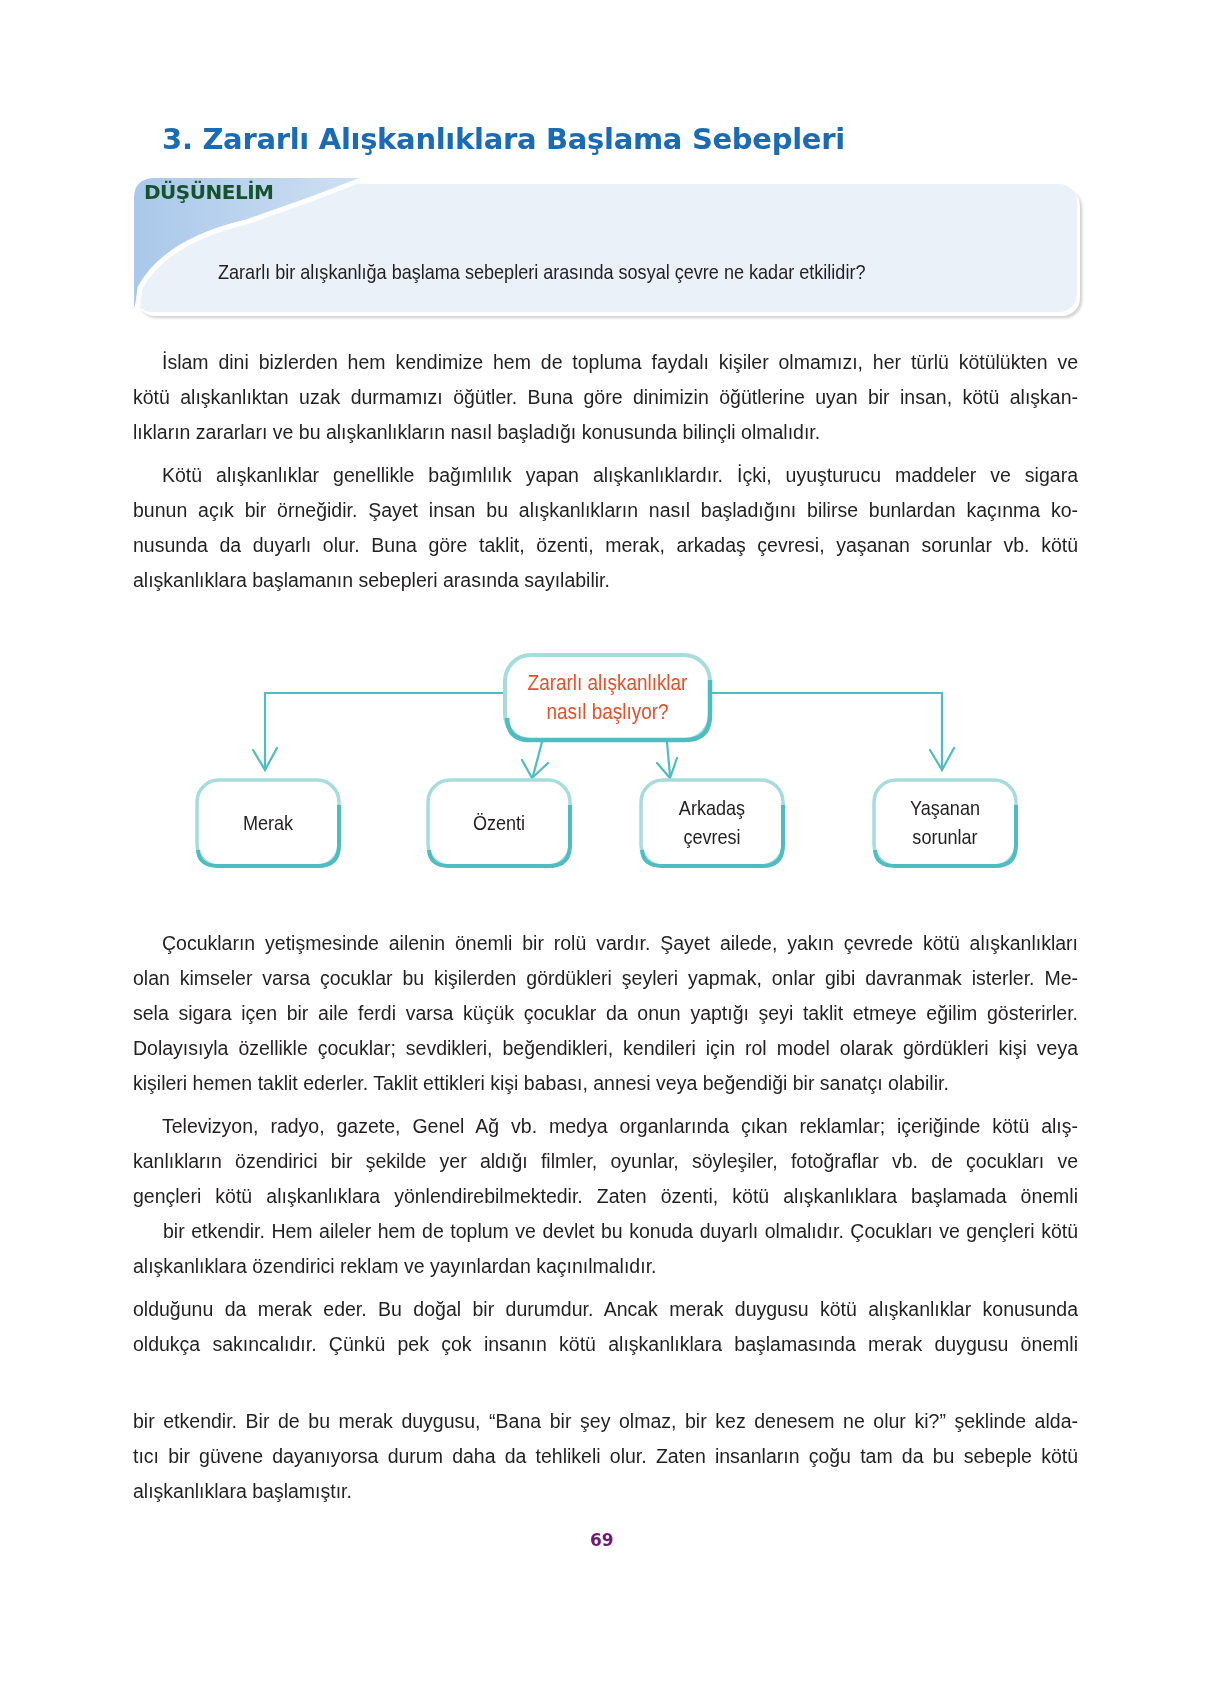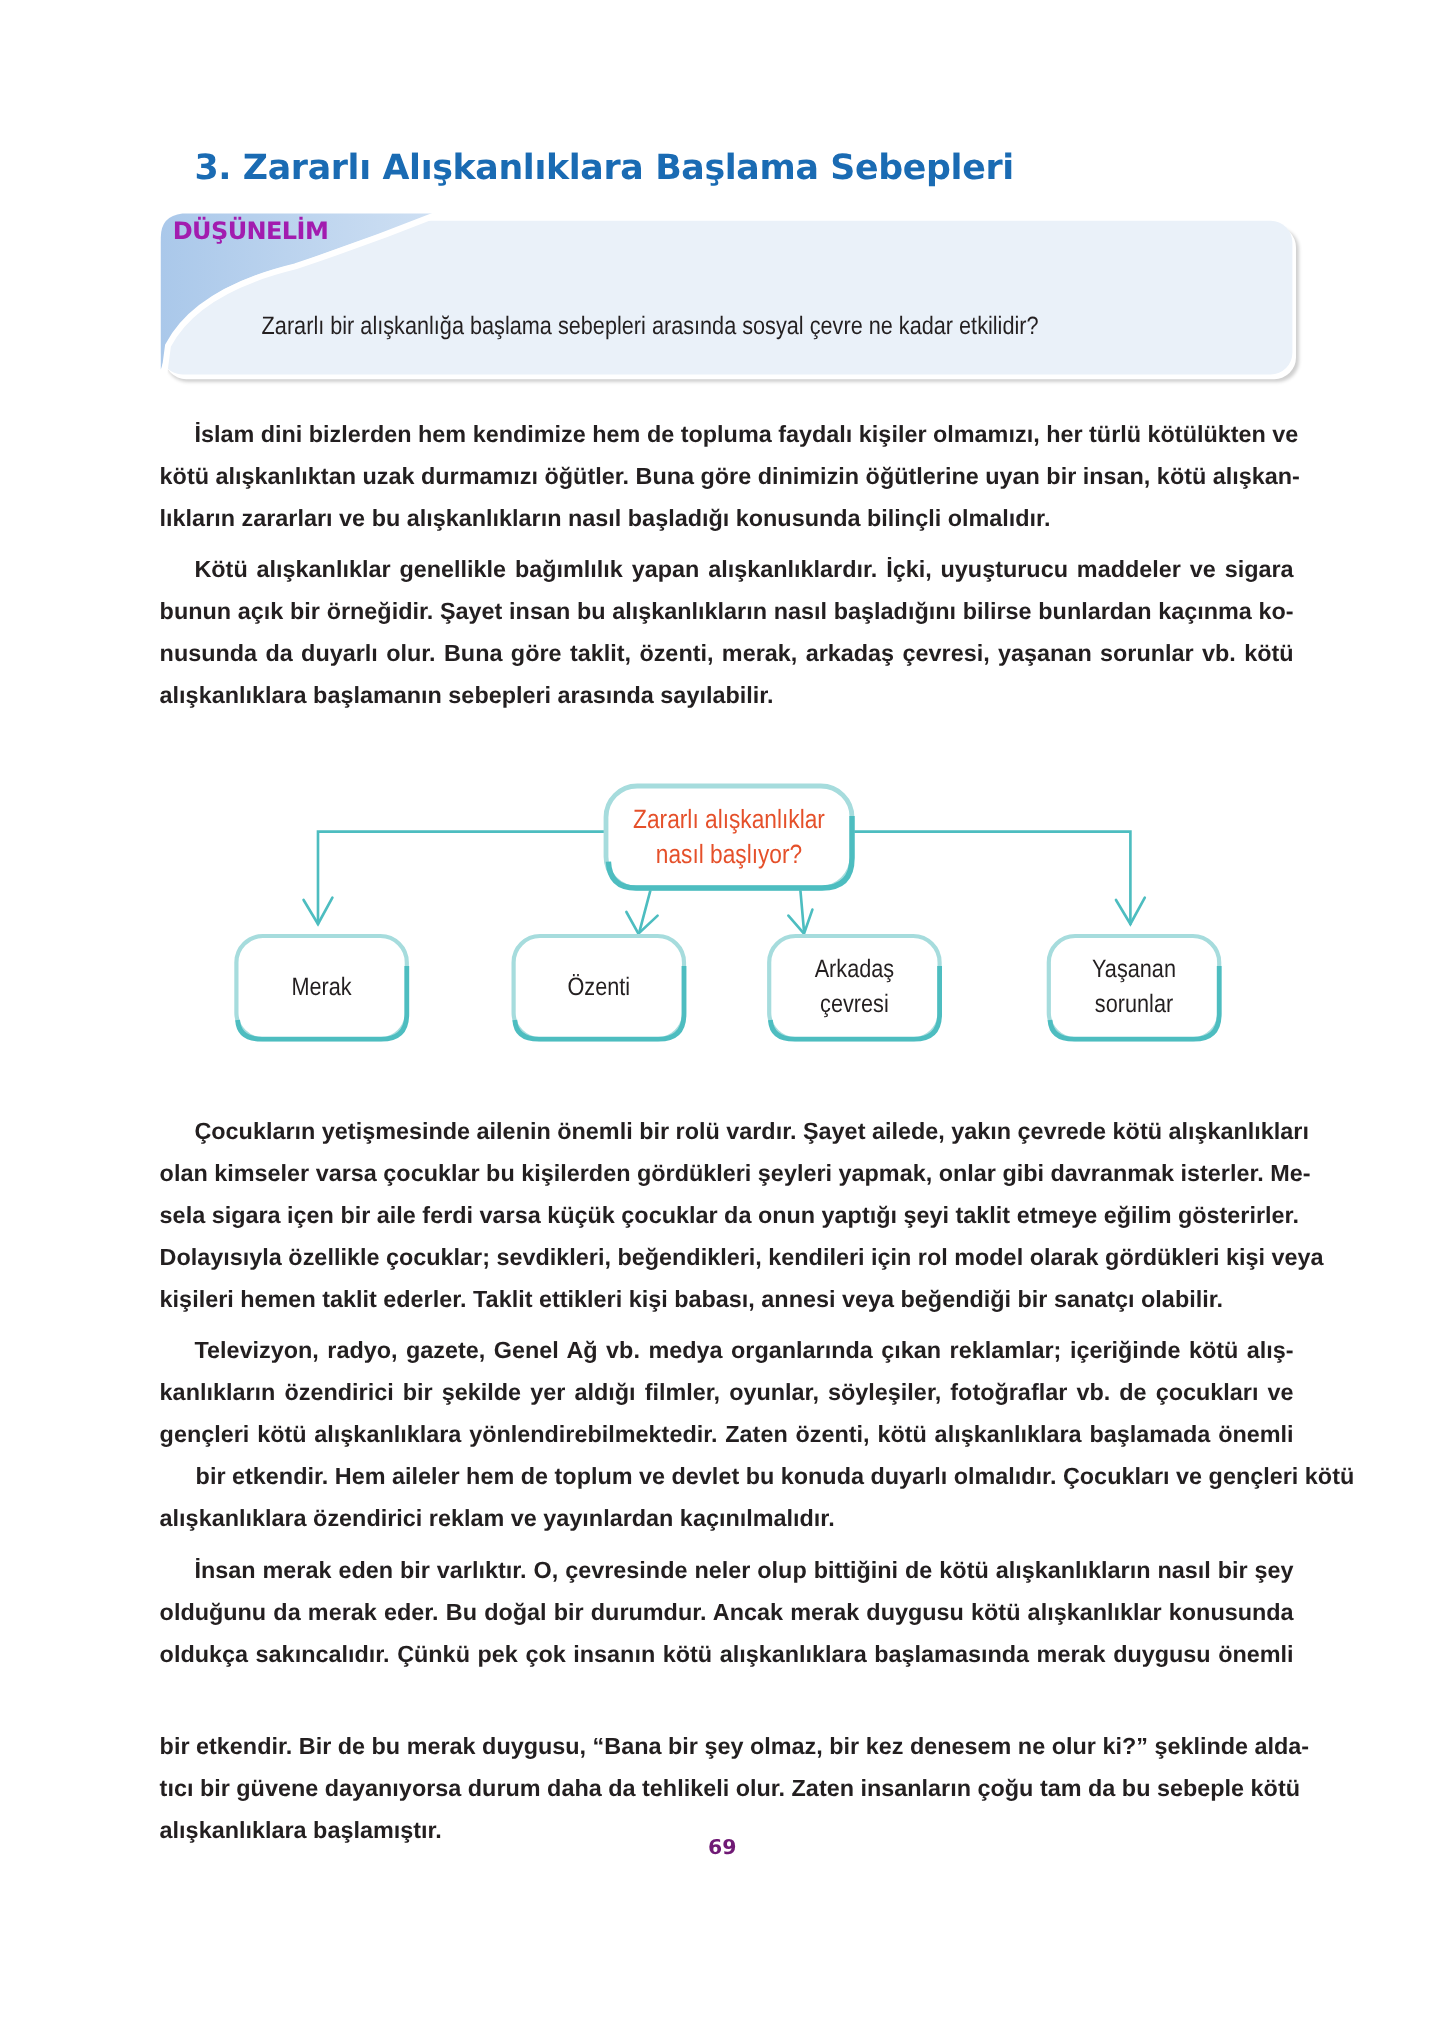--- a/index.html
+++ b/index.html
@@ -5,26 +5,26 @@
   html, body { margin:0; padding:0; background:#ffffff; }
   body { width:1211px; height:1684px; position:relative; overflow:hidden;
          font-family:"Liberation Sans", sans-serif; color:#231f20; }
   .title { position:absolute; left:162px; top:122px; font-size:29px; font-weight:bold;
            color:#1a6bb3; font-family:"DejaVu Sans", sans-serif; letter-spacing:-0.3px; white-space:nowrap; }
   .think-box { position:absolute; left:134px; top:184px; width:943px; height:128px;
                background:#eaf1f9; border-radius:18px;
                box-shadow: 3px 4px 0 #ffffff, 5px 6px 3px #cfcfcf; }
   .think-svg { position:absolute; left:126px; top:168px; }
   .think-label { position:absolute; left:144px; top:180px; font-size:20px; font-weight:bold;
-                 font-family:"DejaVu Sans", sans-serif; color:#a21caf; letter-spacing:-0.5px; }
+                 font-family:"DejaVu Sans", sans-serif; color:#14532d; letter-spacing:-0.5px; }
   .think-q { position:absolute; left:218px; top:260px; font-size:21px; color:#231f20;
              transform:scaleX(0.86); transform-origin:left top; white-space:nowrap; }
   .para { position:absolute; left:133px; width:945px; font-size:19.5px; color:#231f20; }
   .line { height:35px; line-height:35px; white-space:nowrap; text-align:justify;
-          text-align-last:justify; transform:scaleX(1);font-weight:bold; }
+          text-align-last:justify; transform:scaleX(1); }
   .line.first { padding-left:29px; }
   .line.last { text-align-last:left; }
   .diagram { position:absolute; left:0; top:0; }
   .node-text { position:absolute; text-align:center; font-size:21px; line-height:29px;
                transform:scaleX(0.86); color:#231f20; }
   .node-text.main { color:#e5502a; font-size:22px; }
   .page-num { position:absolute; left:590px; top:1530px; font-size:17px; font-weight:bold;
               font-family:"DejaVu Sans", sans-serif; color:#701a75; }
 </style>
 </head>
@@ -118,21 +118,20 @@
   <div class="line last" style="white-space: nowrap;"><span style="white-space: nowrap;">kişileri hemen taklit ederler. Taklit ettikleri kişi babası, annesi veya beğendiği bir sanatçı olabilir.</span></div>
 </div>
 <div class="para" style="top:1109px;">
   <div class="line first" style="white-space: nowrap;"><span style="white-space: nowrap; word-spacing: 0px;">Televizyon, radyo, gazete, Genel Ağ vb. medya organlarında çıkan reklamlar; içeriğinde kötü alış-</span></div>
   <div class="line" style="white-space: nowrap;"><span style="white-space: nowrap; word-spacing: 0px;">kanlıkların özendirici bir şekilde yer aldığı filmler, oyunlar, söyleşiler, fotoğraflar vb. de çocukları ve</span></div>
   <div class="line" style="white-space: nowrap;"><span style="white-space: nowrap; word-spacing: 0px;">gençleri kötü alışkanlıklara yönlendirebilmektedir. Zaten özenti, kötü alışkanlıklara başlamada önemli</span></div>
   <div class="line" style="white-space: nowrap;"><span style="white-space: nowrap; word-spacing: 0px; margin-left: 30px;">bir etkendir. Hem aileler hem de toplum ve devlet bu konuda duyarlı olmalıdır. Çocukları ve gençleri kötü</span></div>
   <div class="line last" style="white-space: nowrap;"><span style="white-space: nowrap;">alışkanlıklara özendirici reklam ve yayınlardan kaçınılmalıdır.</span></div>
 </div>
 <div class="para" style="top:1292px;">
-  <div class="line first" style="white-space: nowrap;"><span style="white-space: nowrap; word-spacing: 0px;">İnsan merak eden bir varlıktır. O, çevresinde neler olup bittiğini de kötü alışkanlıkların nasıl bir şey</span></div>
   <div class="line" style="white-space: nowrap;"><span style="white-space: nowrap; word-spacing: 0px;">olduğunu da merak eder. Bu doğal bir durumdur. Ancak merak duygusu kötü alışkanlıklar konusunda</span></div>
   <div class="line" style="white-space: nowrap;"><span style="white-space: nowrap; word-spacing: 0px;">oldukça sakıncalıdır. Çünkü pek çok insanın kötü alışkanlıklara başlamasında merak duygusu önemli</span></div>
   <div class="line" style="white-space: nowrap; margin-top: 42px;"><span style="white-space: nowrap; word-spacing: 0px;">bir etkendir. Bir de bu merak duygusu, “Bana bir şey olmaz, bir kez denesem ne olur ki?” şeklinde alda-</span></div>
   <div class="line" style="white-space: nowrap;"><span style="white-space: nowrap; word-spacing: 0px;">tıcı bir güvene dayanıyorsa durum daha da tehlikeli olur. Zaten insanların çoğu tam da bu sebeple kötü</span></div>
   <div class="line last" style="white-space: nowrap;"><span style="white-space: nowrap;">alışkanlıklara başlamıştır.</span></div>
 </div>
 
 <div class="page-num">69</div>
 
 </body></html>

